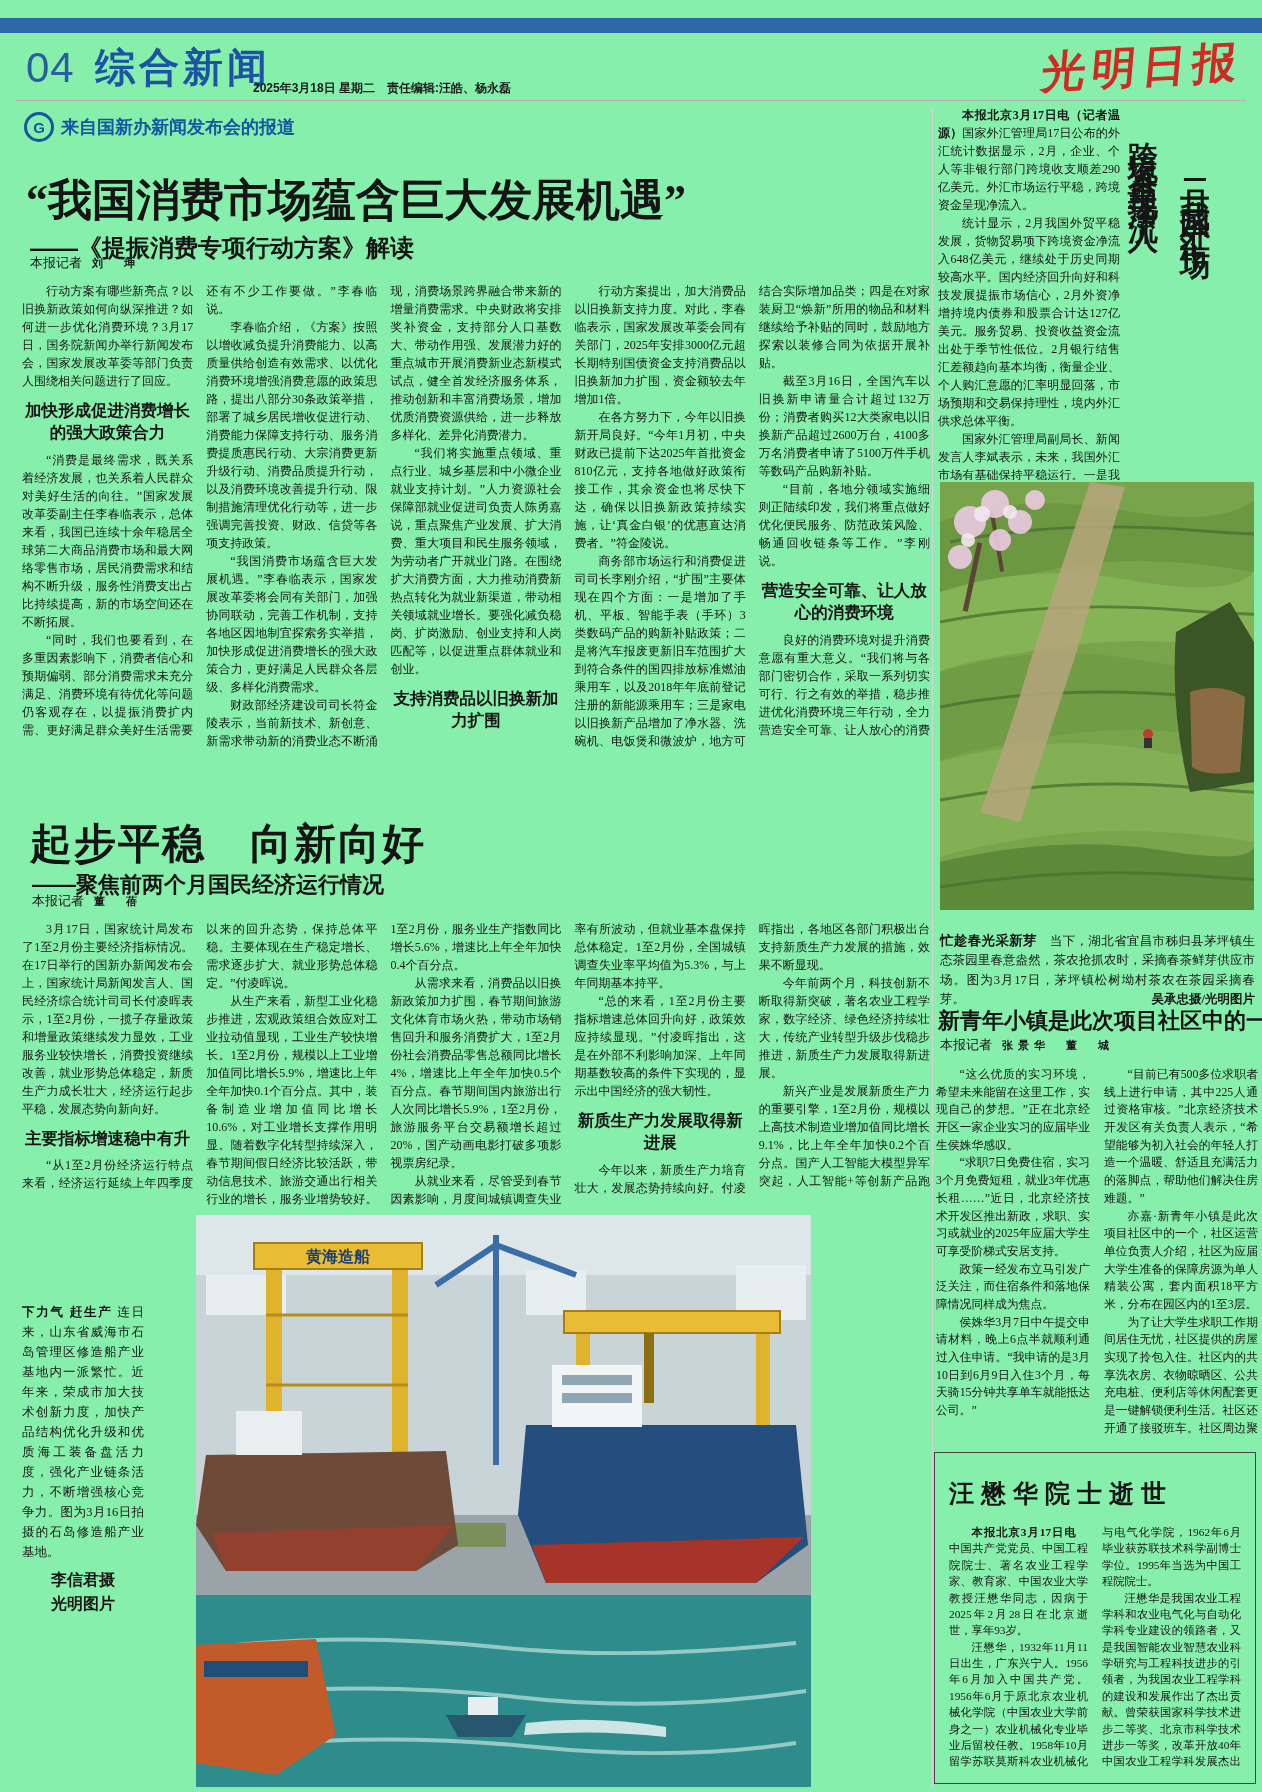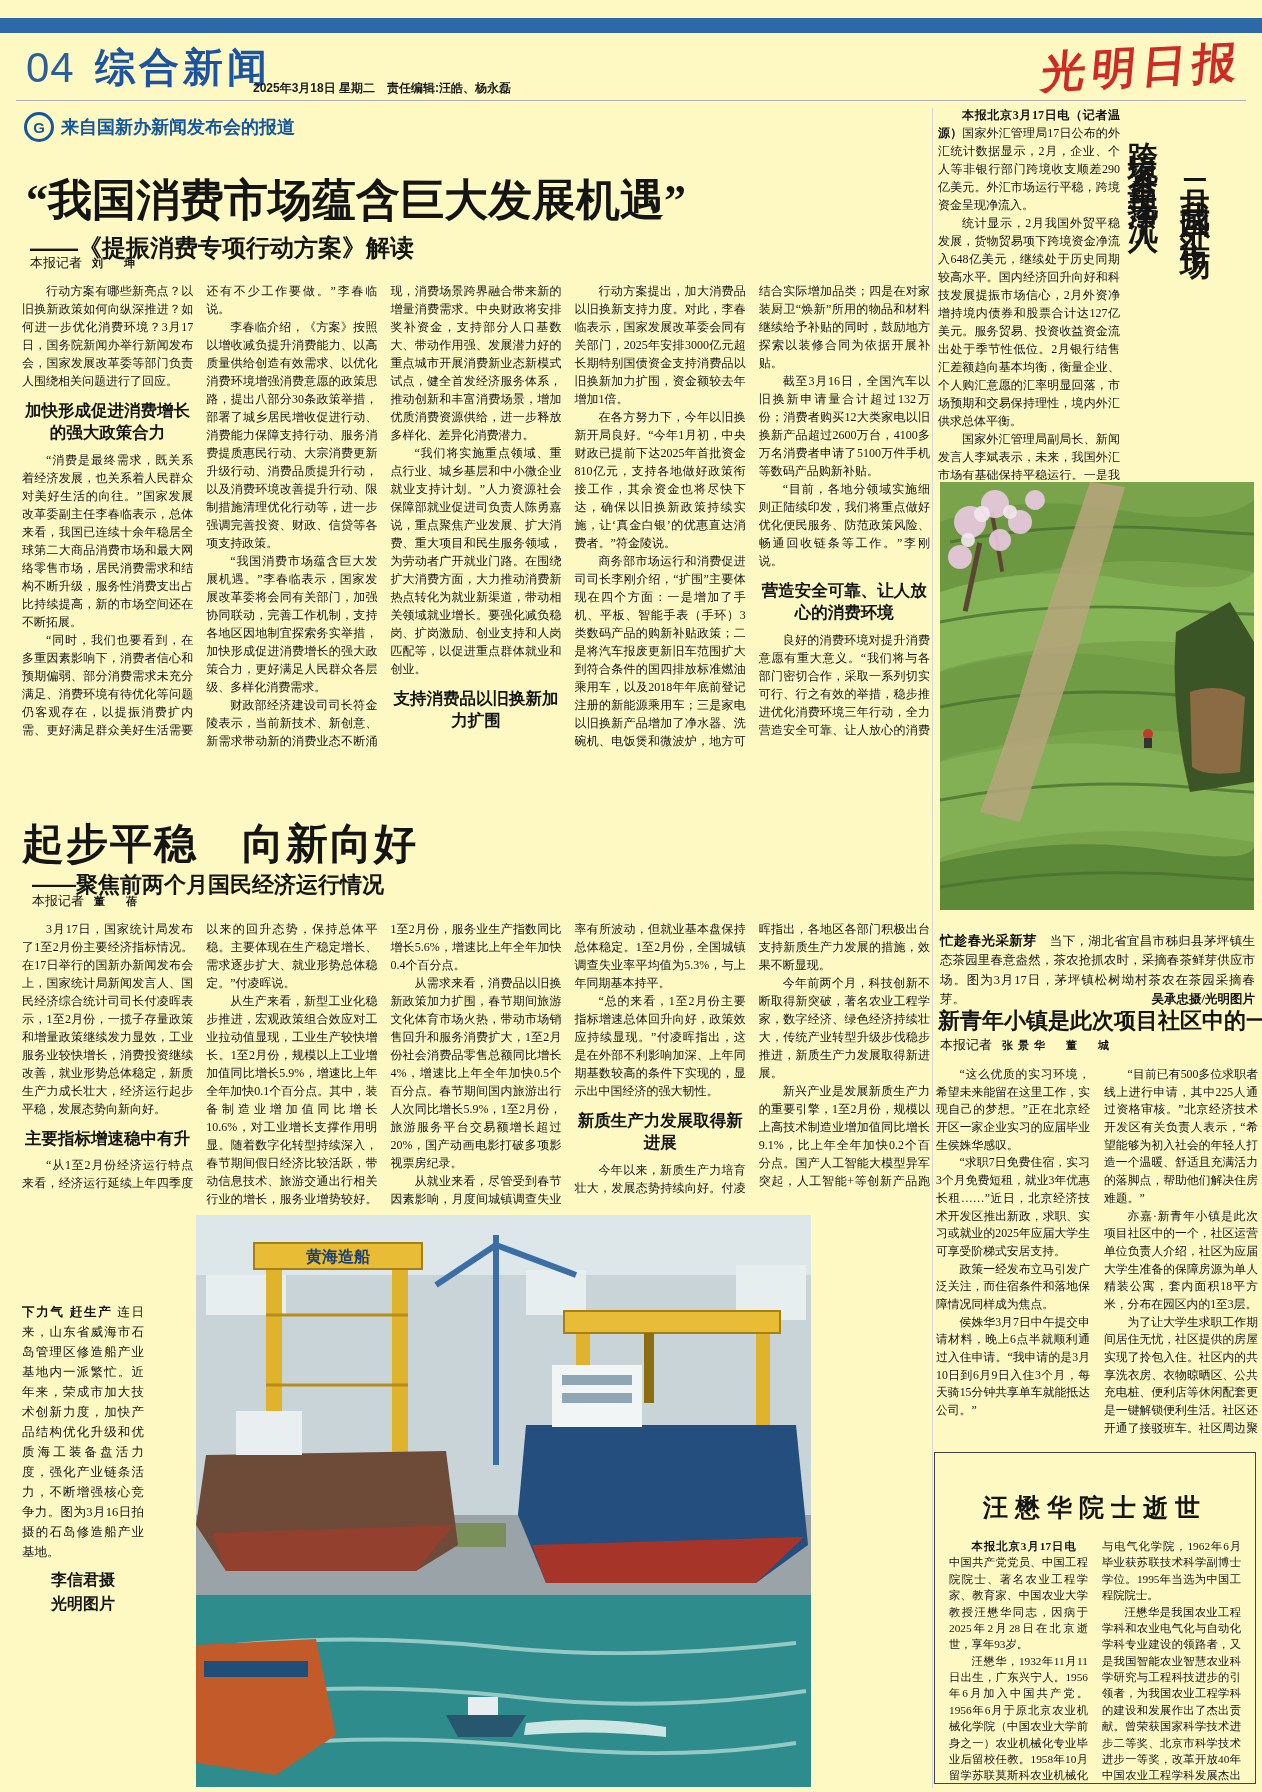--- a/index.html
+++ b/index.html
@@ -1,16 +1,16 @@
 <!DOCTYPE html>
 <html><head>
 <meta charset="utf-8">
 <style>
   html,body{margin:0;padding:0;background:#e8e8e8;}
-  #page{position:relative;width:1262px;height:1792px;background:#fef9c3;margin:0 auto;
+  #page{position:relative;width:1262px;height:1792px;background:#86efac;margin:0 auto;
         font-family:"Liberation Serif","DejaVu Serif",serif;color:#151515;overflow:hidden;}
   
   .topbar{position:absolute;left:0;top:18px;width:1262px;height:15px;background:#2e68a6;}
   .pageno{position:absolute;left:26px;top:44px;font-family:"Liberation Sans","DejaVu Sans",sans-serif;
           font-size:42px;color:#2a5f9e;letter-spacing:1px;}
   .section-title{position:absolute;left:95px;top:40px;font-family:"Liberation Sans","DejaVu Sans",sans-serif;
           font-size:40px;font-weight:900;color:#1c54a3;letter-spacing:4px;}
   .dateline{position:absolute;left:253px;top:80px;font-size:12px;font-weight:bold;color:#1a1a1a;
           font-family:"Liberation Sans","DejaVu Sans",sans-serif;}
   .masthead{position:absolute;right:20px;top:38px;font-size:44px;font-weight:900;color:#cf2b24;
@@ -47,34 +47,34 @@
   
   .tea-photo{position:absolute;left:940px;top:482px;width:314px;height:428px;overflow:hidden;}
   .tea-cap{position:absolute;left:940px;top:918px;width:315px;font-size:12.5px;line-height:1.55;text-align:justify;}
   .tea-cap b{font-size:13.5px;}
   .credit{font-weight:bold;white-space:nowrap;float:right;margin-left:40px;}
   .ship-photo{position:absolute;left:150px;top:1215px;width:615px;height:580px;overflow:hidden;padding-left:46px;}
   .ship-cap{position:absolute;left:22px;top:1302px;width:122px;font-size:12.5px;line-height:1.6;text-align:justify;}
   .ship-cap .capbody{text-indent:0;}
   .ship-credit{margin-top:6px;font-weight:bold;text-align:center;font-size:16px;line-height:1.5;}
   
-  .a2-head{position:absolute;left:22px;top:788px;font-size:42px;font-weight:900;letter-spacing:2px;}
+  .a2-head{position:absolute;left:30px;top:788px;font-size:42px;font-weight:900;letter-spacing:2px;}
   .a2-sub{position:absolute;left:32px;top:852px;font-size:22px;font-weight:bold;
       font-family:"Liberation Sans","DejaVu Sans",sans-serif;}
   .a2-byline{position:absolute;left:32px;top:892px;}
   .a2-body{position:absolute;left:22px;top:920px;width:908px;height:288px;}
   
   .hs-head{position:absolute;left:938px;top:988px;width:320px;font-size:22px;font-weight:900;white-space:nowrap;}
   .hs-byline{position:absolute;left:940px;top:1036px;}
   .hs-body{position:absolute;left:936px;top:1066px;width:322px;height:372px;}
   .hs-body .bp{font-size:11.8px;}
   
   .ob-box{position:absolute;left:934px;top:1452px;width:322px;height:332px;border:1px solid #444;
       box-sizing:border-box;padding:14px 14px 10px;}
-  .ob-head{font-size:25px;font-weight:900;text-align:center;letter-spacing:7px;margin:24px 0 14px;}
+  .ob-head{font-size:25px;font-weight:900;text-align:left;letter-spacing:7px;margin:10px 0 14px;}
   .ob-body{height:252px;}
   .ob-body .bp{font-size:11.3px;line-height:1.45;}
   svg text{font-family:"Liberation Sans","DejaVu Sans",sans-serif;}
 </style>
 </head>
 <body>
 
 <div id="page">
 
   <div class="topbar"></div>

